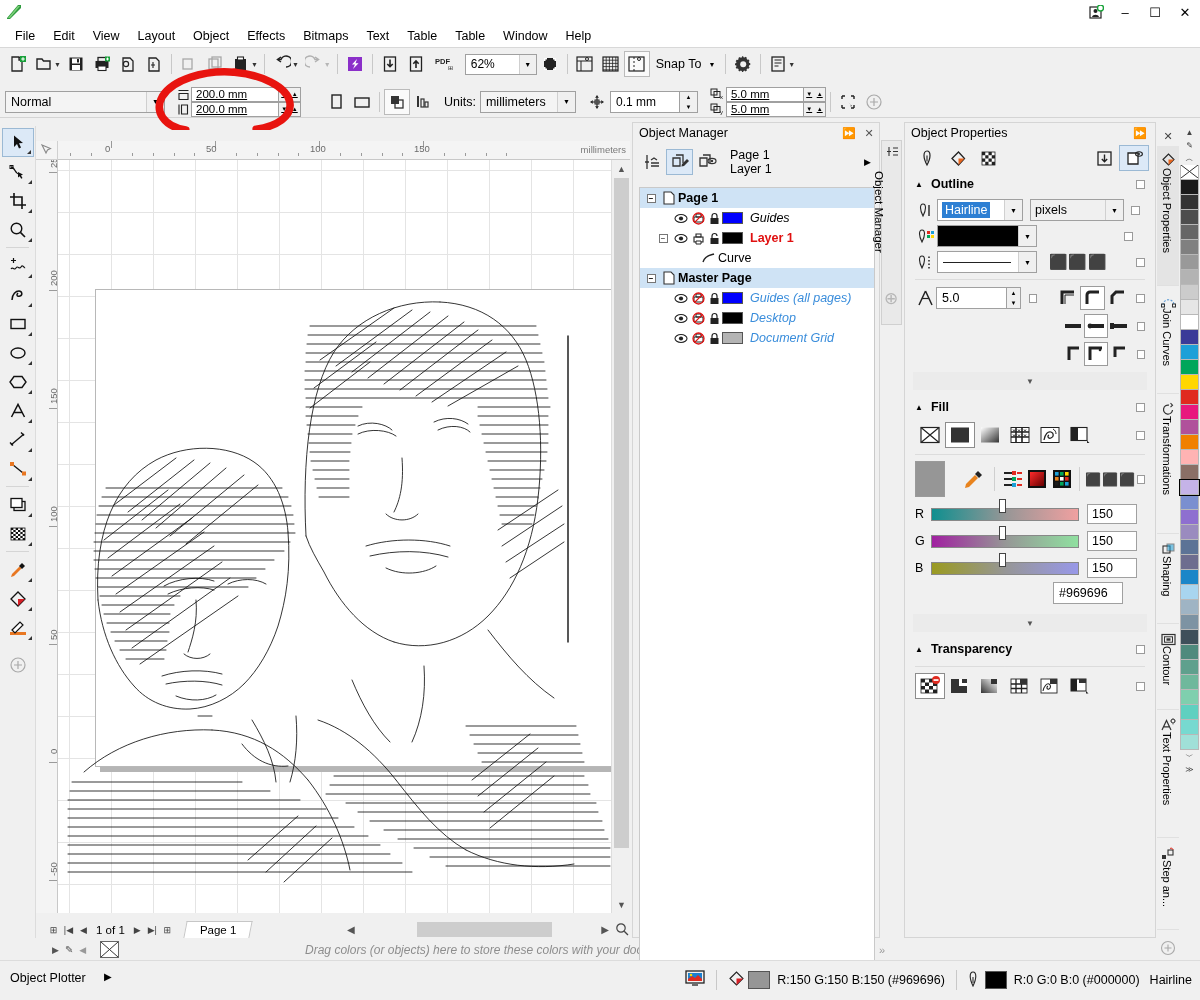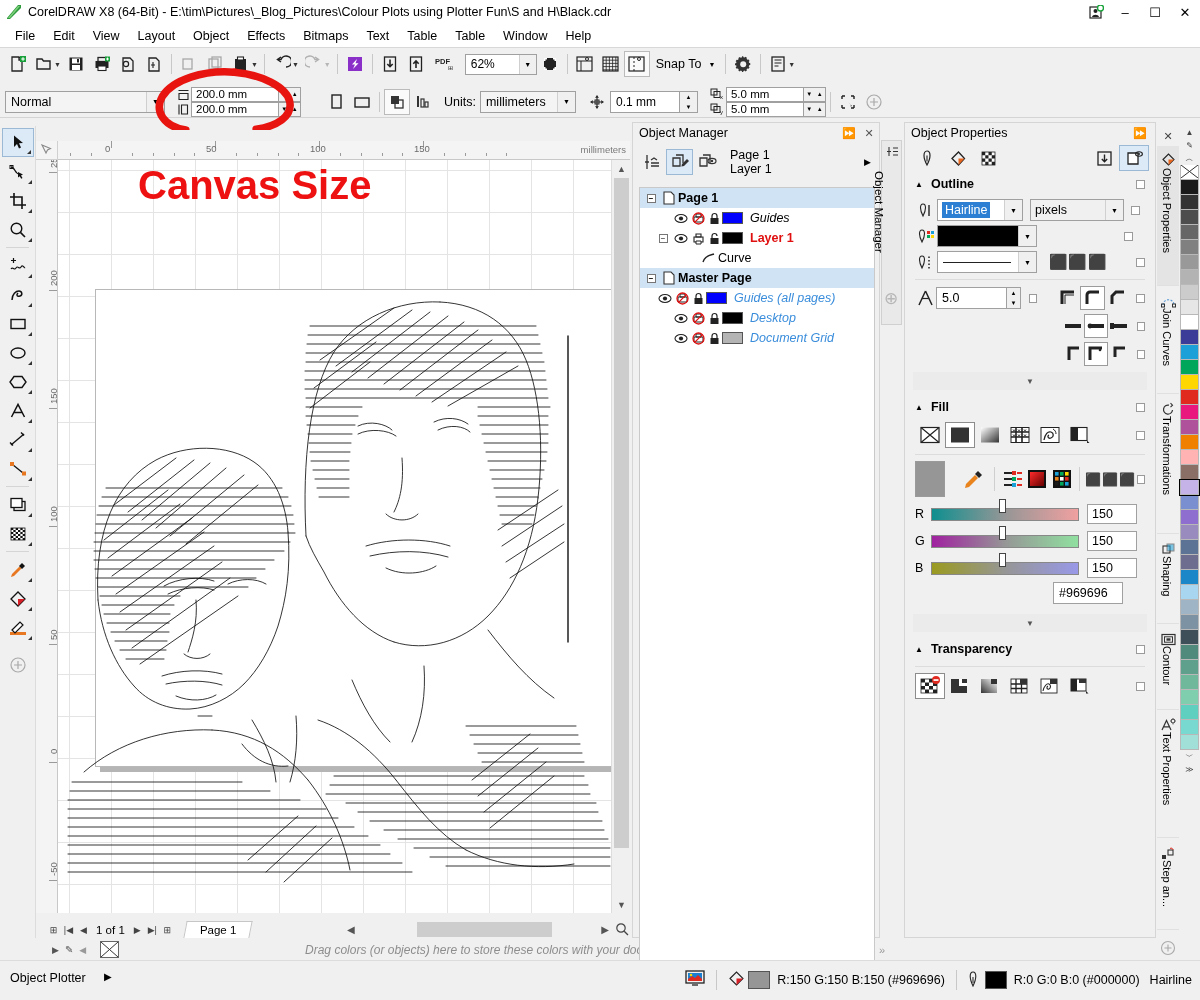--- a/index.html
+++ b/index.html
@@ -43,21 +43,21 @@
   .snapto { display:flex; align-items:center; font-size:12.5px; padding:0 6px; height:24px; }
 
   
   .toolbar2 { position:absolute; left:0; top:86px; width:1200px; height:32px;
     background:#f0f0f0; display:flex; align-items:center; padding-left:5px; border-bottom:1px solid #d4d4d4; }
   .pgsize-combo { width:160px; height:22px; border:1px solid #a0a0a0; background:#f4f4f4;
     display:flex; align-items:center; }
   .pgsize-combo .val { flex:1; padding-left:5px; font-size:12.5px; }
   .pgsize-combo .arrow { width:18px; height:20px; background:#f0f0f0; border-left:1px solid #cfcfcf;
     display:flex; align-items:center; justify-content:center; font-size:7px; }
-  .spin-stack { display:flex; flex-direction:column; }
+  .spin-stack { display:flex; flex-direction:column;text-decoration:underline; }
   .spin-row { display:flex; align-items:center; height:15px; }
   .spin-ico { width:16px; height:15px; display:flex; align-items:center; justify-content:center; flex:none; }
   .spin-box { width:88px; height:15px; border:1px solid #a0a0a0; background:#fff; font-size:11.5px;
     padding-left:4px; display:flex; align-items:center; }
   .spin-btns { width:22px; height:15px; background:#f0f0f0; border:1px solid #a0a0a0; border-left:none;
     display:flex; align-items:center; justify-content:space-around; font-size:6px; }
   .units-lbl { font-size:12.5px; margin:0 4px 0 8px; }
   .units-combo { width:96px; height:22px; border:1px solid #a0a0a0; background:#f4f4f4;
     display:flex; align-items:center; }
   .nudge-box { width:70px; height:22px; border:1px solid #a0a0a0; background:#fff; font-size:12px;
@@ -246,21 +246,20 @@
 
 <div id="app">
 
   <div class="titlebar">
     <span class="app-logo">
       <svg width="16" height="16" viewBox="0 0 16 16">
         <path d="M1 14 L12 1 L15 1 L15 4 L4 15 L1 15 Z" fill="#2e9b3e"></path>
         <path d="M2 14 L12 2 L14 2 L4 14 Z" fill="#7ed07a"></path>
       </svg>
     </span>
-    <span class="title-text">CorelDRAW X8 (64-Bit) - E:\tim\Pictures\_Blog_Pictures\Colour Plots using Plotter Fun\S and H\Black.cdr</span>
     <div class="win-btns">
       <span class="acct-ico">
         <svg width="15" height="15" viewBox="0 0 15 15">
           <rect x="1" y="2" width="11" height="11" fill="none" stroke="#222" stroke-width="1.2"></rect>
           <circle cx="6.5" cy="6" r="2" fill="#222"></circle>
           <path d="M3 12 C3.5 9 9.5 9 10 12 Z" fill="#222"></path>
           <circle cx="11.5" cy="3" r="3" fill="#fff" stroke="#1aa33a" stroke-width="1.4"></circle>
         </svg>
       </span>
       <span class="win-btn">–</span>
@@ -975,21 +974,20 @@
         <path d="M238 556 C240 580 238 602 232 622"></path>
         <path d="M184 584 C196 600 212 608 230 606"></path>
         <path d="M294 520 C304 544 316 566 332 582"></path>
         <path d="M366 506 C368 534 364 560 354 582"></path>
 
         <path d="M510 176 L510 482" stroke-width="1.4"></path>
       </g>
     </svg>
   </div>
 
-  <div class="canvas-note">Canvas Size</div>
 
   <svg class="annot2" width="172" height="74" viewBox="0 0 172 74">
     <path d="M96 5 C60 2 22 14 10 34 C0 52 12 70 38 74" fill="none" stroke="#e8140f" stroke-width="9" stroke-linecap="round"></path>
     <path d="M96 5 C128 8 158 22 162 40 C166 58 146 70 122 73" fill="none" stroke="#e8140f" stroke-width="9" stroke-linecap="round"></path>
   </svg>
 
   <div class="vscroll">
     <span class="up">▲</span>
     <div class="thumb"></div>
     <span class="dn">▼</span>
@@ -1151,21 +1149,21 @@
             <span class="om-expbox">−</span>
           </span>
         <span style="width:18px;display:flex;align-items:center;justify-content:center">
           <svg width="12" height="14" viewBox="0 0 12 14">
               <path d="M1 1h7l3 3v9H1z" fill="#fff" stroke="#333" stroke-width="1.1"></path>
             </svg>
         </span>
         <span>Master Page</span>
       </div>
 
-      <div class="om-row" style="padding-left:16px">
+      <div class="om-row" style="padding-left:32px">
         <span class="om-eye">
           <svg width="14" height="11" viewBox="0 0 14 11">
               <ellipse cx="7" cy="5.5" rx="6" ry="4" fill="none" stroke="#222" stroke-width="1.1"></ellipse>
               <circle cx="7" cy="5.5" r="2.1" fill="#222"></circle>
             </svg>
         </span>
         <span class="om-print">
           <svg width="15" height="13" viewBox="0 0 15 13">
               <path d="M3 5h9v5H3z" fill="none" stroke="#222" stroke-width="1"></path>
               <path d="M5 2h5v3H5z" fill="none" stroke="#222" stroke-width="1"></path>

